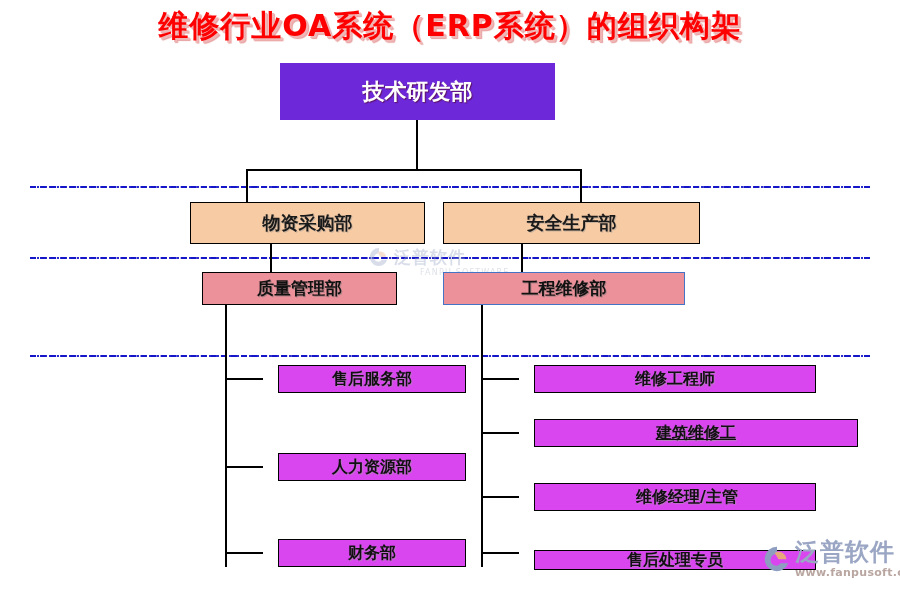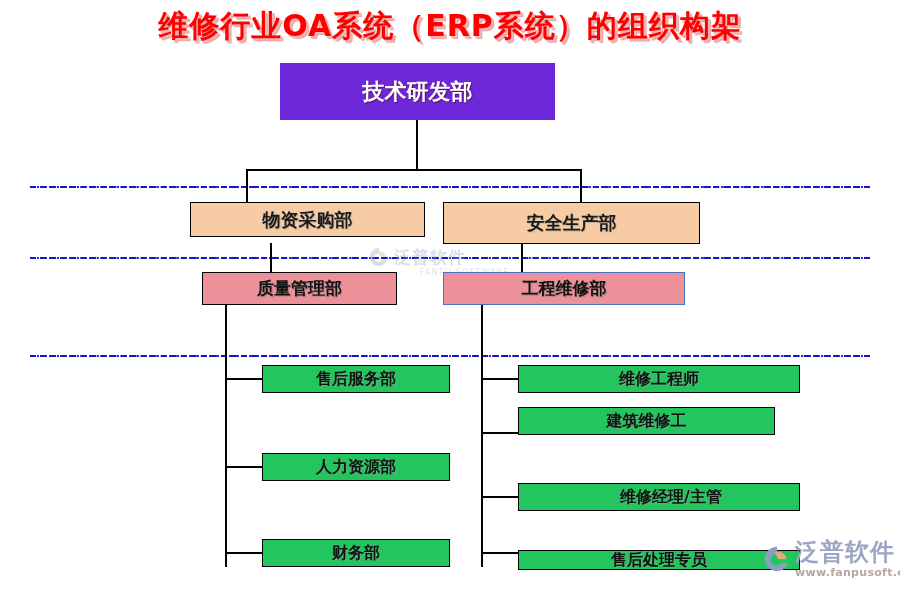--- a/index.html
+++ b/index.html
@@ -58,25 +58,26 @@
   }
   .node-l3 {
     background: #EC9099;
     color: #111111;
     font-size: 17px;
     border: 1.5px solid #000000;
     text-shadow: 1px 1px 0 rgba(120,120,120,0.5);
   }
   .node-l3.blue-border { border: 1.5px solid #4472C4; }
   .node-leaf {
-    background: #22c55e;
+    background: #d946ef;
     color: #111111;
     font-size: 16px;
     border: 1.5px solid #000000;
     text-shadow: 1px 1px 0 rgba(160,160,160,0.45);
+    margin-left: 16px;
   }
 
   
   .vline {
     position: absolute;
     width: 2px;
     background: #000000;
     z-index: 2;
   }
   .hline {
@@ -203,32 +204,32 @@
       </svg>
     </div>
     <div style="position:relative;">
       <div class="wm-text-zh">泛普软件</div>
       <div class="wm-text-en">FANPU SOFTWARE</div>
     </div>
   </div>
 
   <div class="node node-root" style="left:280px; top:63px; width:275px; height:57px;">技术研发部</div>
 
-  <div class="node node-l2" style="left:190px; top:202px; width:235px; height:35px;">物资采购部</div>
+  <div class="node node-l2" style="left:190px; top:202px; width:235px; height:42px;">物资采购部</div>
   <div class="node node-l2" style="left:443px; top:202px; width:257px; height:42px;">安全生产部</div>
 
   <div class="node node-l3" style="left:190px; top:272px; width:195px; height:33px;margin-left:12px;">质量管理部</div>
   <div class="node node-l3 blue-border" style="left:443px; top:272px; width:242px; height:33px;">工程维修部</div>
 
   <div class="node node-leaf" style="left:262px; top:365px; width:188px; height:28px;">售后服务部</div>
   <div class="node node-leaf" style="left:262px; top:453px; width:188px; height:28px;">人力资源部</div>
   <div class="node node-leaf" style="left:262px; top:539px; width:188px; height:28px;text-align:center;">财务部</div>
 
   <div class="node node-leaf" style="left:518px; top:365px; width:282px; height:28px;">维修工程师</div>
-  <div class="node node-leaf" style="left:518px; top:407px; width:257px; height:28px;">建筑维修工</div>
+  <div class="node node-leaf" style="left:518px; top:419px; width:324px; height:28px;text-decoration:underline;">建筑维修工</div>
   <div class="node node-leaf" style="left:518px; top:483px; width:282px; height:28px;padding-left:24px;">维修经理/主管</div>
   <div class="node node-leaf" style="left:518px; top:550px; width:282px; height:20px;">售后处理专员</div>
 
   <div class="logo">
     <div class="logo-mark">
       <svg width="30" height="30" viewBox="0 0 32 32">
         <path d="M16 3 A13 13 0 1 0 28 20.5 L20 20.5 A6 6 0 1 1 16 11 Z" fill="#8e9ec0"></path>
         <path d="M13.5 9.5 A8.2 8.2 0 0 1 26 16.2 L17.7 16.2 Z" fill="#e8a87c"></path>
       </svg>
     </div>

